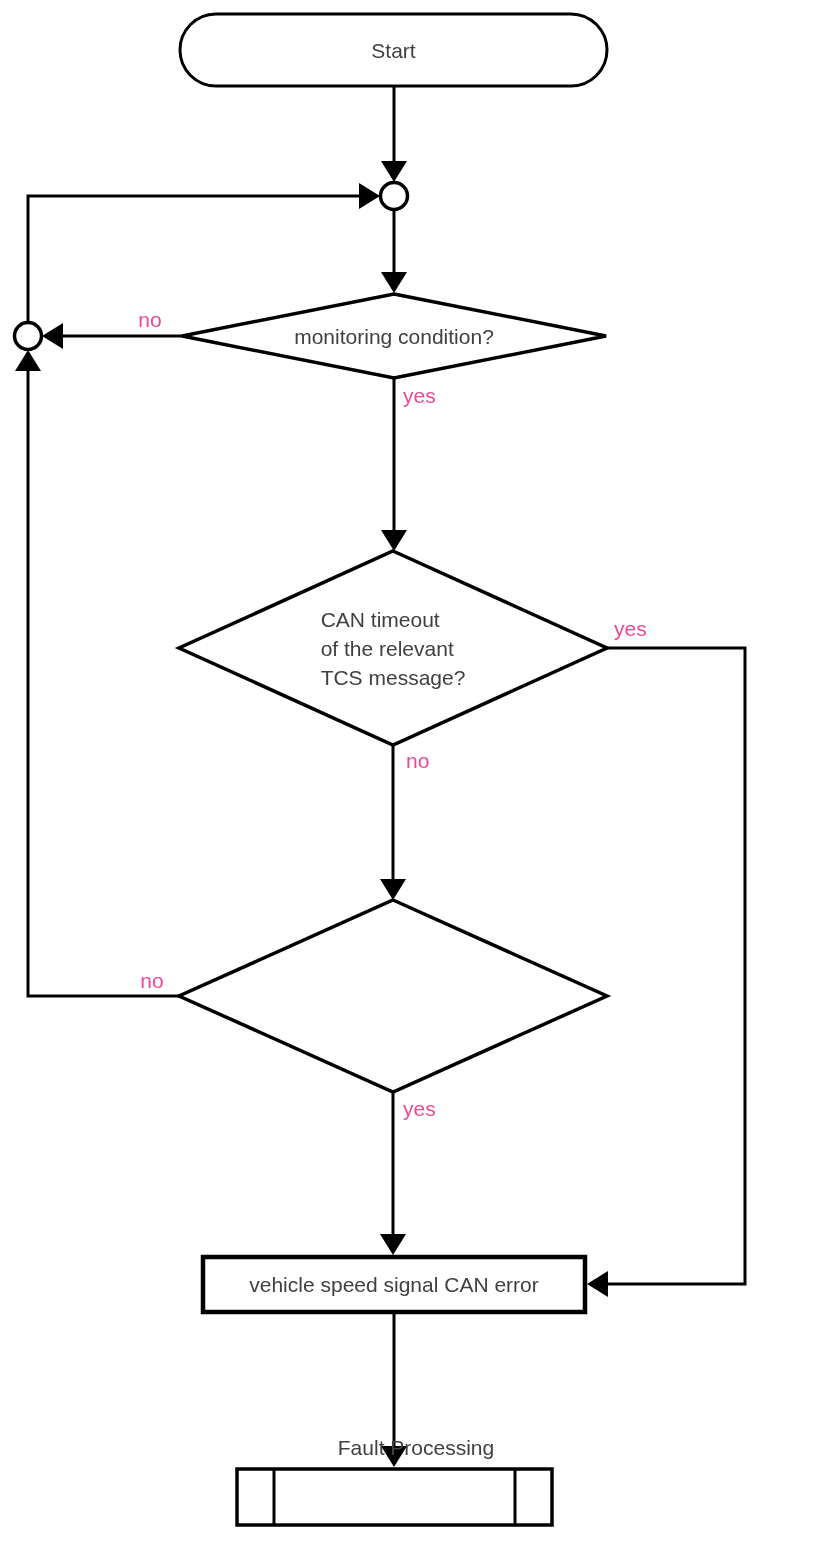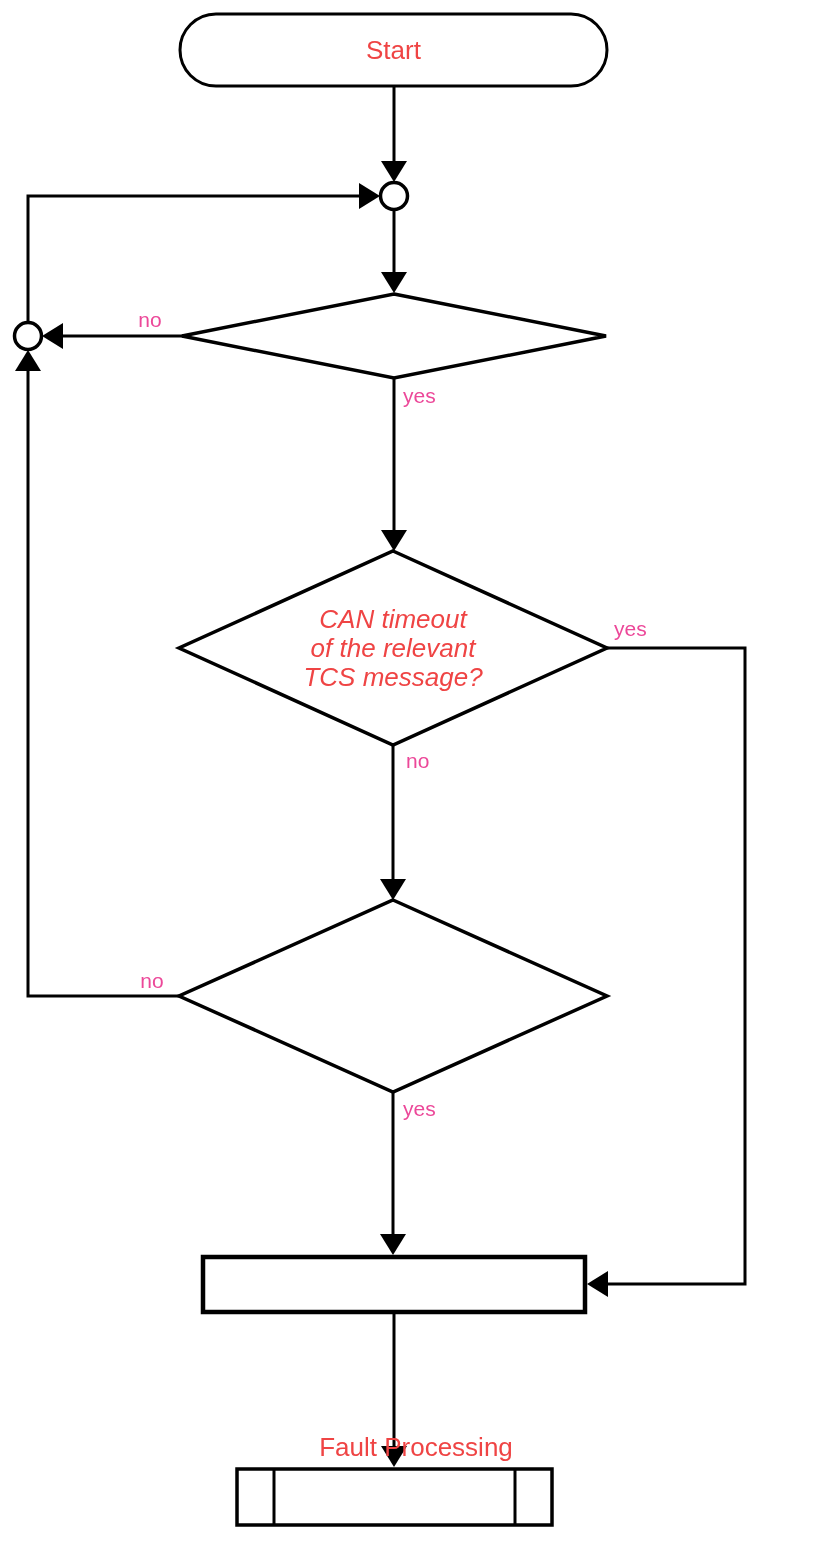--- a/index.html
+++ b/index.html
@@ -19,25 +19,24 @@
   .canvas svg {
     position: absolute;
     left: 0;
     top: 0;
   }
   .node-label {
     position: absolute;
     display: flex;
     align-items: center;
     justify-content: center;
-    text-align: center;
-    font-size: 26px;
+    font-size: 21px;
     line-height: 29px;
     white-space: pre-line;
-    color: #ef4444;
+    color: #404040;
   }
   .edge-label {
     position: absolute;
     font-size: 21px;
     line-height: 23px;
     color: #ec4899;
   }
   .edge-label.centered { text-align: center; }
 </style>
 </head>
@@ -90,26 +89,28 @@
 
     <rect x="203" y="1257" width="382" height="55" fill="#ffffff" stroke-width="4.5"></rect>
 
     <rect x="237" y="1469" width="315" height="56" fill="#ffffff" stroke-width="3.5"></rect>
     <line x1="274" y1="1469" x2="274" y2="1525" stroke-width="3"></line>
     <line x1="515" y1="1469" x2="515" y2="1525" stroke-width="3"></line>
   </svg>
 
   <div class="node-label" style="left:180px; top:14px; width:427px; height:72px;">Start</div>
 
+  <div class="node-label" style="left:182px; top:294px; width:424px; height:84px;">monitoring condition?</div>
 
-  <div class="node-label" style="left:179px; top:551px; width:428px; height:194px;font-style:italic;">CAN timeout
+  <div class="node-label" style="left:179px; top:551px; width:428px; height:194px;">CAN timeout
 of the relevant
 TCS message?</div>
 
 
+  <div class="node-label" style="left:203px; top:1257px; width:382px; height:55px;">vehicle speed signal CAN error</div>
 
   <div class="node-label" style="left:237px; top:1419px; width:358px; height:56px;">Fault Processing</div>
 
   <div class="edge-label centered" style="left:118px; top:308px; width:64px;">no</div>
 
   <div class="edge-label" style="left:403px; top:384px;">yes</div>
 
   <div class="edge-label" style="left:614px; top:617px;">yes</div>
 
   <div class="edge-label" style="left:406px; top:749px;">no</div>

